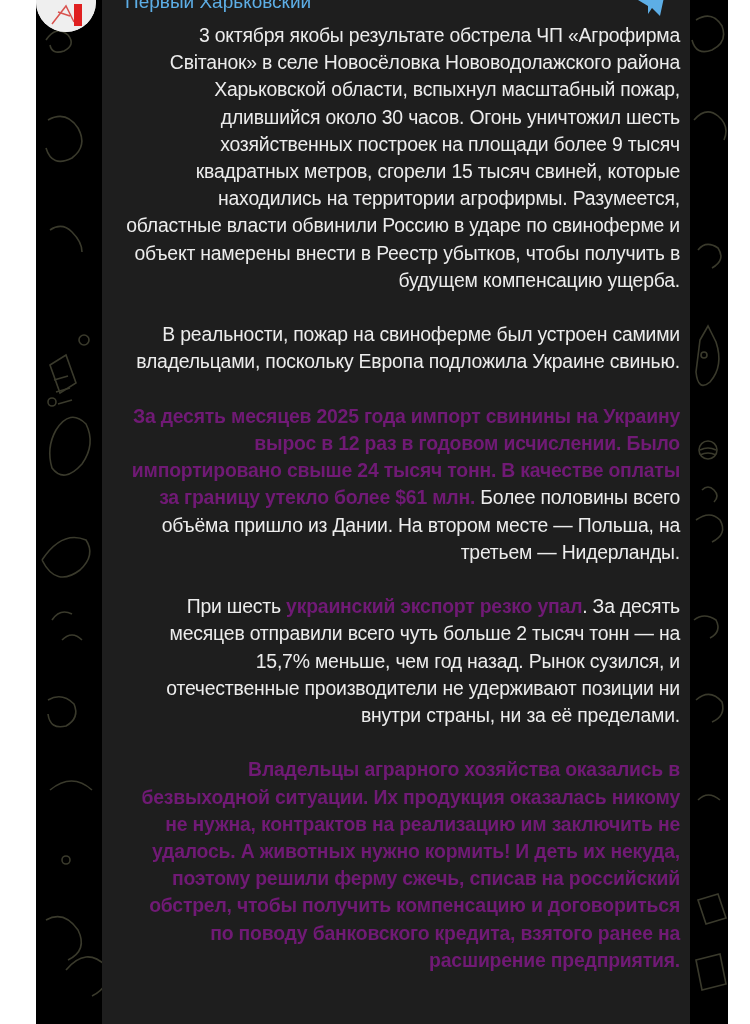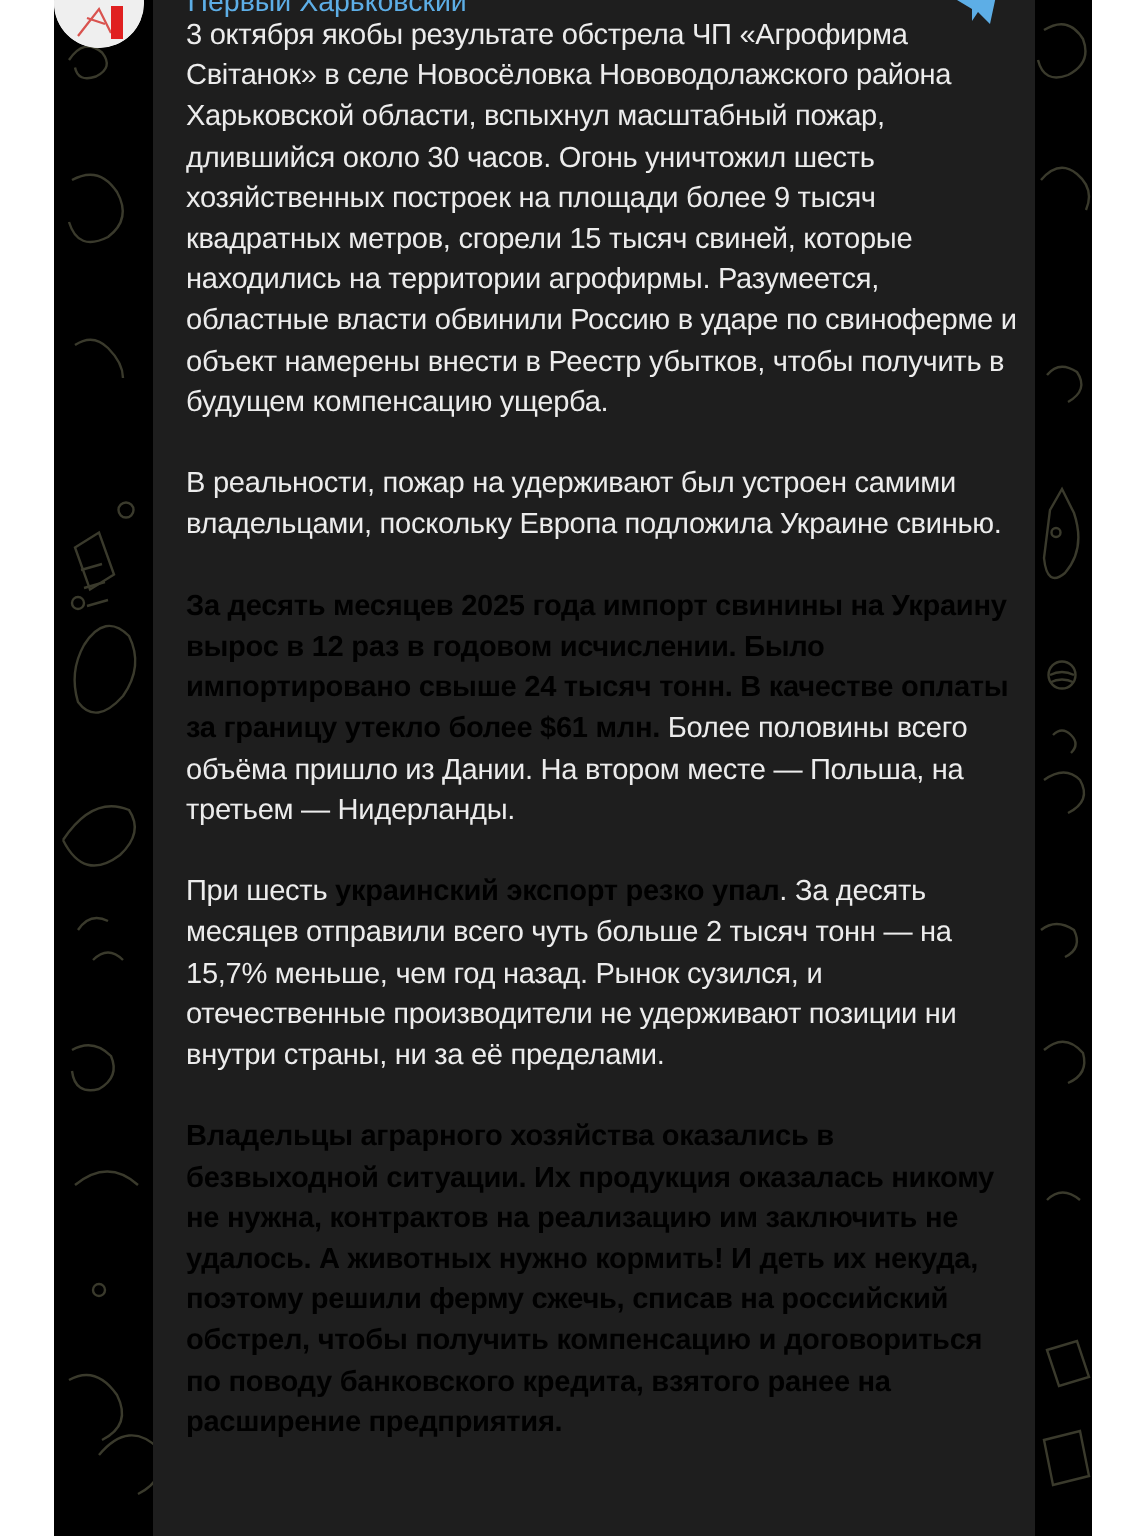--- a/index.html
+++ b/index.html
@@ -20,26 +20,27 @@
   .bubble {
     position:absolute; left:102px; top:-12px; width:588px; height:1050px;
     background:#1e1e1e; border-radius:10px;
   }
   .channel-name {
     position:absolute; left:125px; top:-9px;
     font-size:19px; color:#5daee6; white-space:nowrap; font-weight:normal;
   }
   .tg-icon { position:absolute; left:636px; top:-14px; }
   .body-text {
-    position:absolute; left:124px; top:10px; width:556px;
+    position:absolute; left:124px; top:22px; width:556px;
     color:#ececec; font-size:19.4px; line-height:27.2px;
     letter-spacing:-0.2px;
+    text-align:right;
   }
   .body-text p { margin:0 0 27.2px 0; }
-  .body-text b { font-weight:bold; color:#000000; }
+  .body-text b { font-weight:bold; color:#701a75; }
 </style>
 </head>
 <body>
 
 <div class="chat-bg">
   <svg width="692" height="1024">
     <g fill="none" stroke="#3a3a2c" stroke-width="1.6">
 
       <path d="M10 40 q10 -15 22 -5 q8 10 -4 16 q-12 4 -14 -6"></path>
       <path d="M12 120 q18 -10 30 8 q10 18 -6 30 q-20 10 -26 -10"></path>
@@ -89,17 +90,17 @@
 <div class="channel-name">Первый Харьковский</div>
 
 <div class="tg-icon">
   <svg width="32" height="32" viewBox="0 0 32 32">
     <path d="M2 14 L30 2 L24 30 L16 22 L12 28 L12 20 Z" fill="#5daee6"></path>
   </svg>
 </div>
 
 <div class="body-text">
   <p><span>3 октября якобы результате обстрела ЧП «Агрофирма Світанок» в селе Новосёловка Нововодолажского района Харьковской области, вспыхнул масштабный пожар, длившийся около 30 часов. Огонь уничтожил шесть хозяйственных построек на площади более 9 тысяч квадратных метров, сгорели 15 тысяч свиней, которые находились на территории агрофирмы. Разумеется, областные власти обвинили Россию в ударе по свиноферме и объект намерены внести в Реестр убытков, чтобы получить в будущем компенсацию ущерба.</span></p>
-  <p><span>В реальности, пожар на удерживают был устроен самими владельцами, поскольку Европа подложила Украине свинью.</span></p>
+  <p><span>В реальности, пожар на свиноферме был устроен самими владельцами, поскольку Европа подложила Украине свинью.</span></p>
   <p><b>За десять месяцев 2025 года импорт свинины на Украину вырос в 12 раз в годовом исчислении. Было импортировано свыше 24 тысяч тонн. В качестве оплаты за границу утекло более $61 млн.</b><span> Более половины всего объёма пришло из Дании. На втором месте — Польша, на третьем — Нидерланды.</span></p>
   <p><span>При шесть </span><b>украинский экспорт резко упал</b><span>. За десять месяцев отправили всего чуть больше 2 тысяч тонн — на 15,7% меньше, чем год назад. Рынок сузился, и отечественные производители не удерживают позиции ни внутри страны, ни за её пределами.</span></p>
   <p><b>Владельцы аграрного хозяйства оказались в безвыходной ситуации. Их продукция оказалась никому не нужна, контрактов на реализацию им заключить не удалось. А животных нужно кормить! И деть их некуда, поэтому решили ферму сжечь, списав на российский обстрел, чтобы получить компенсацию и договориться по поводу банковского кредита, взятого ранее на расширение предприятия.</b></p>
 </div>
 
 </body></html>

